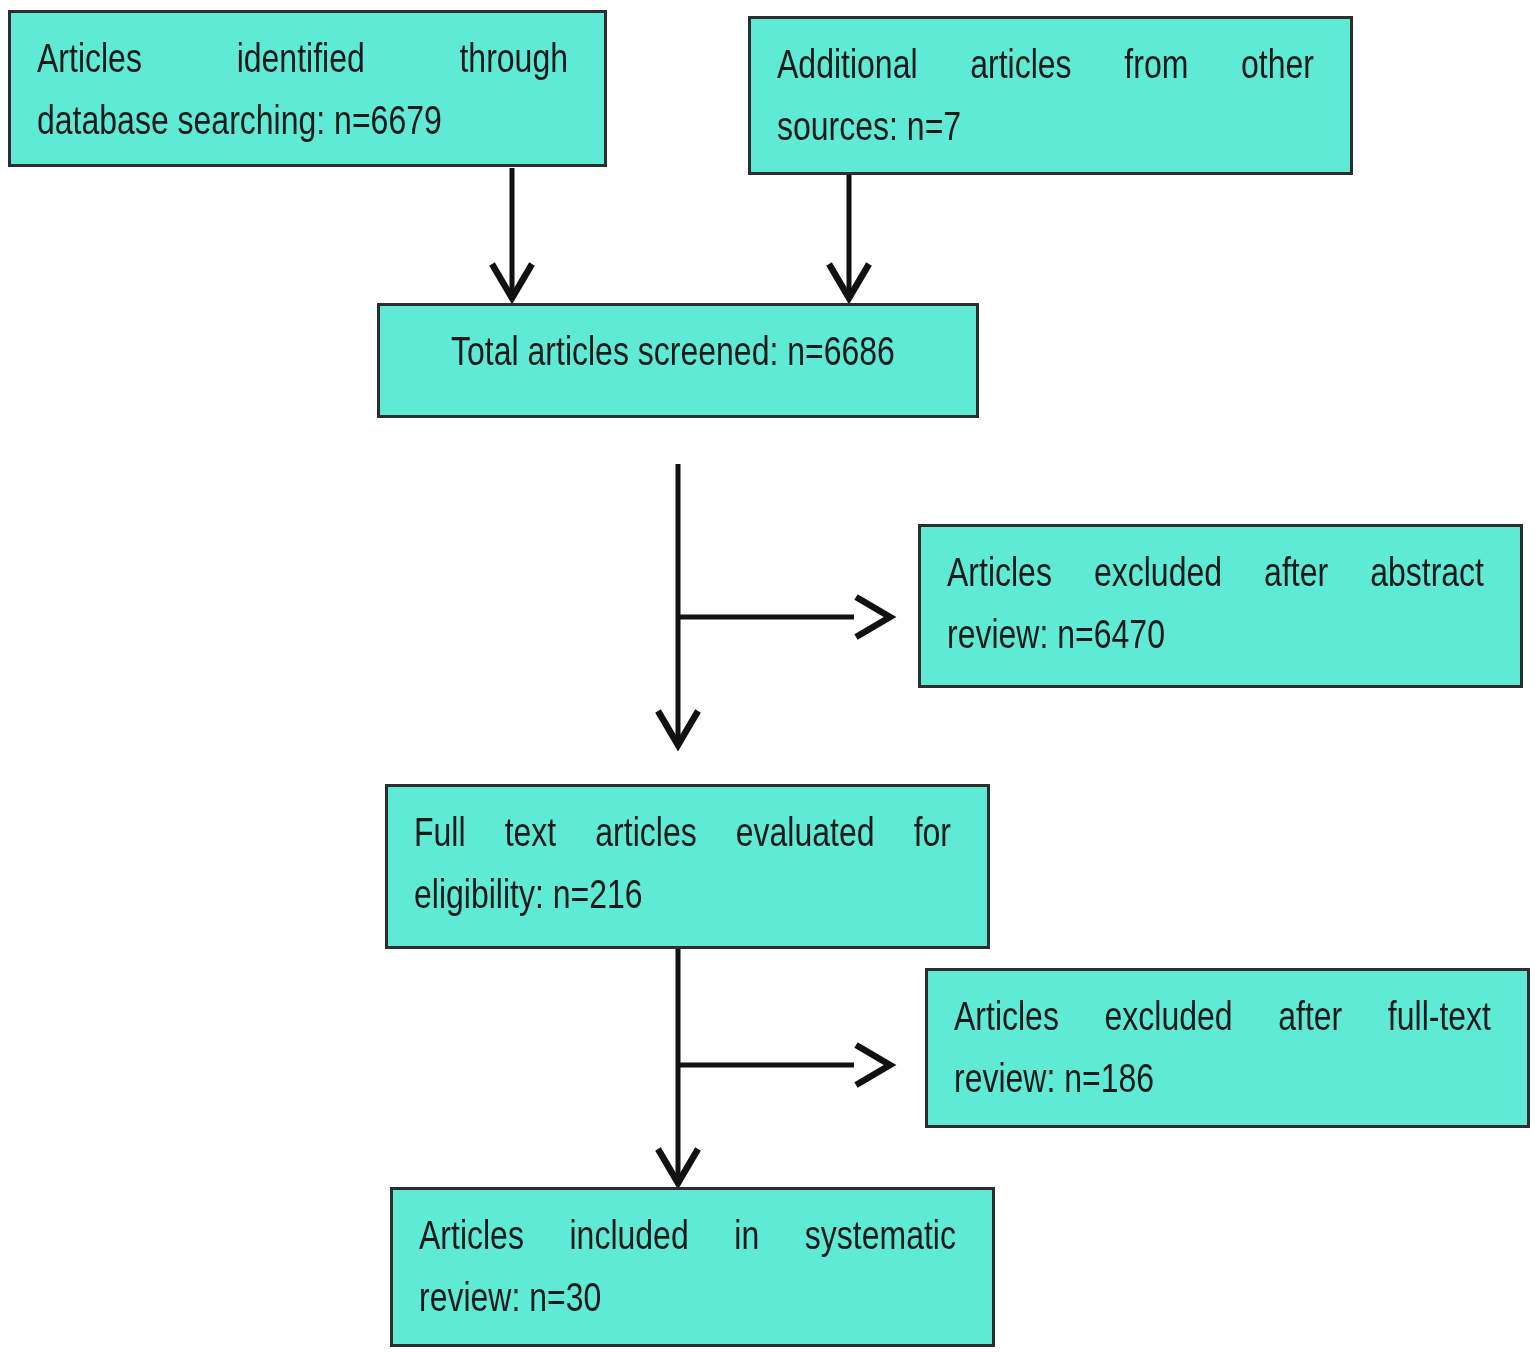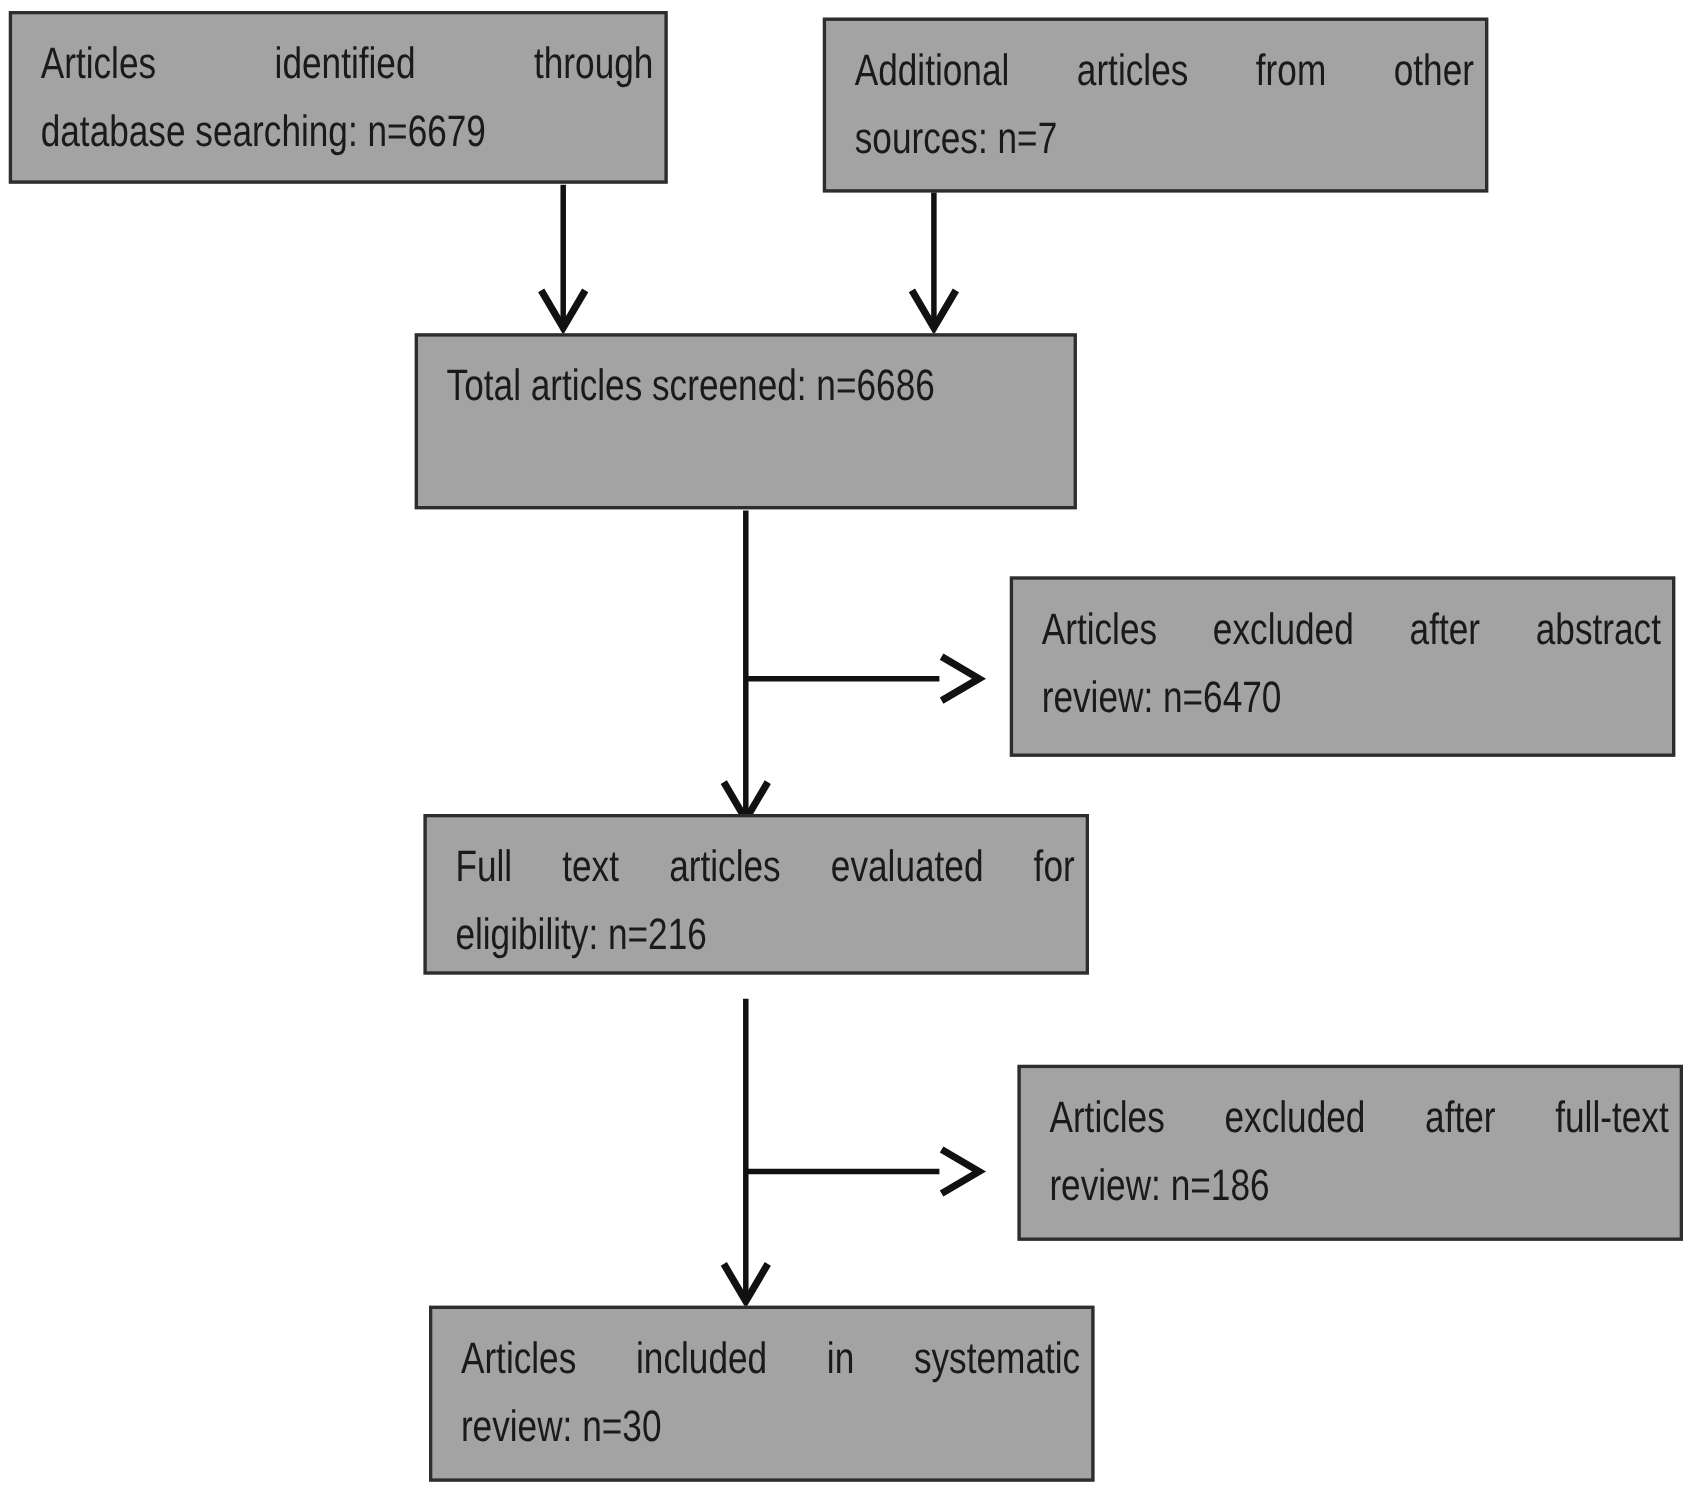--- a/index.html
+++ b/index.html
@@ -8,22 +8,22 @@
     position: relative;
     width: 1535px;
     height: 1353px;
     background: #ffffff;
     font-family: "Liberation Sans", "DejaVu Sans", sans-serif;
     overflow: hidden;
   }
   .flow-box {
     position: absolute;
     border: 3px solid #2d2d2d;
-    background: #a3a3a3;
-    padding: 14px 10px 8px 26px;
+    background: #5eead4;
+    padding: 14px 36px 8px 26px;
   }
   .box-text {
     font-size: 40px;
     line-height: 62px;
     color: #1a1a1a;
   }
   
   .box-text .line {
     display: flex;
     justify-content: space-between;
@@ -33,23 +33,23 @@
     white-space: nowrap;
   }
   .box-text .line.last { display: block; }
   .arrows { position: absolute; left: 0; top: 0; }
   .arrow-shaft { stroke: #111111; stroke-width: 5; fill: none; }
   .arrow-head  { stroke: #111111; stroke-width: 6.5; fill: none; stroke-linejoin: miter; }
 
   
   .b-identified        { left: 8px;   top: 10px;   width: 599px; height: 157px; }
   .b-additional        { left: 748px; top: 16px;    width: 605px; height: 159px; }
-  .b-screened          { left: 377px; top: 303px;  width: 602px; height: 160px; }
+  .b-screened          { left: 377px; top: 303px;  width: 602px; height: 115px; text-align: center; }
   .b-excluded-abstract { left: 918px; top: 524px;  width: 605px; height: 164px; }
-  .b-fulltext          { left: 385px; top: 740px;  width: 605px; height: 146px; }
+  .b-fulltext          { left: 385px; top: 784px;  width: 605px; height: 165px; }
   .b-excluded-fulltext { left: 925px; top: 968px;  width: 605px; height: 160px; }
   .b-included          { left: 390px; top: 1187px; width: 605px; height: 160px; }
 </style>
 </head>
 <body>
 
 <div class="diagram">
 
   <svg class="arrows" width="1535" height="1353" viewBox="0 0 1535 1353">
     <g>

